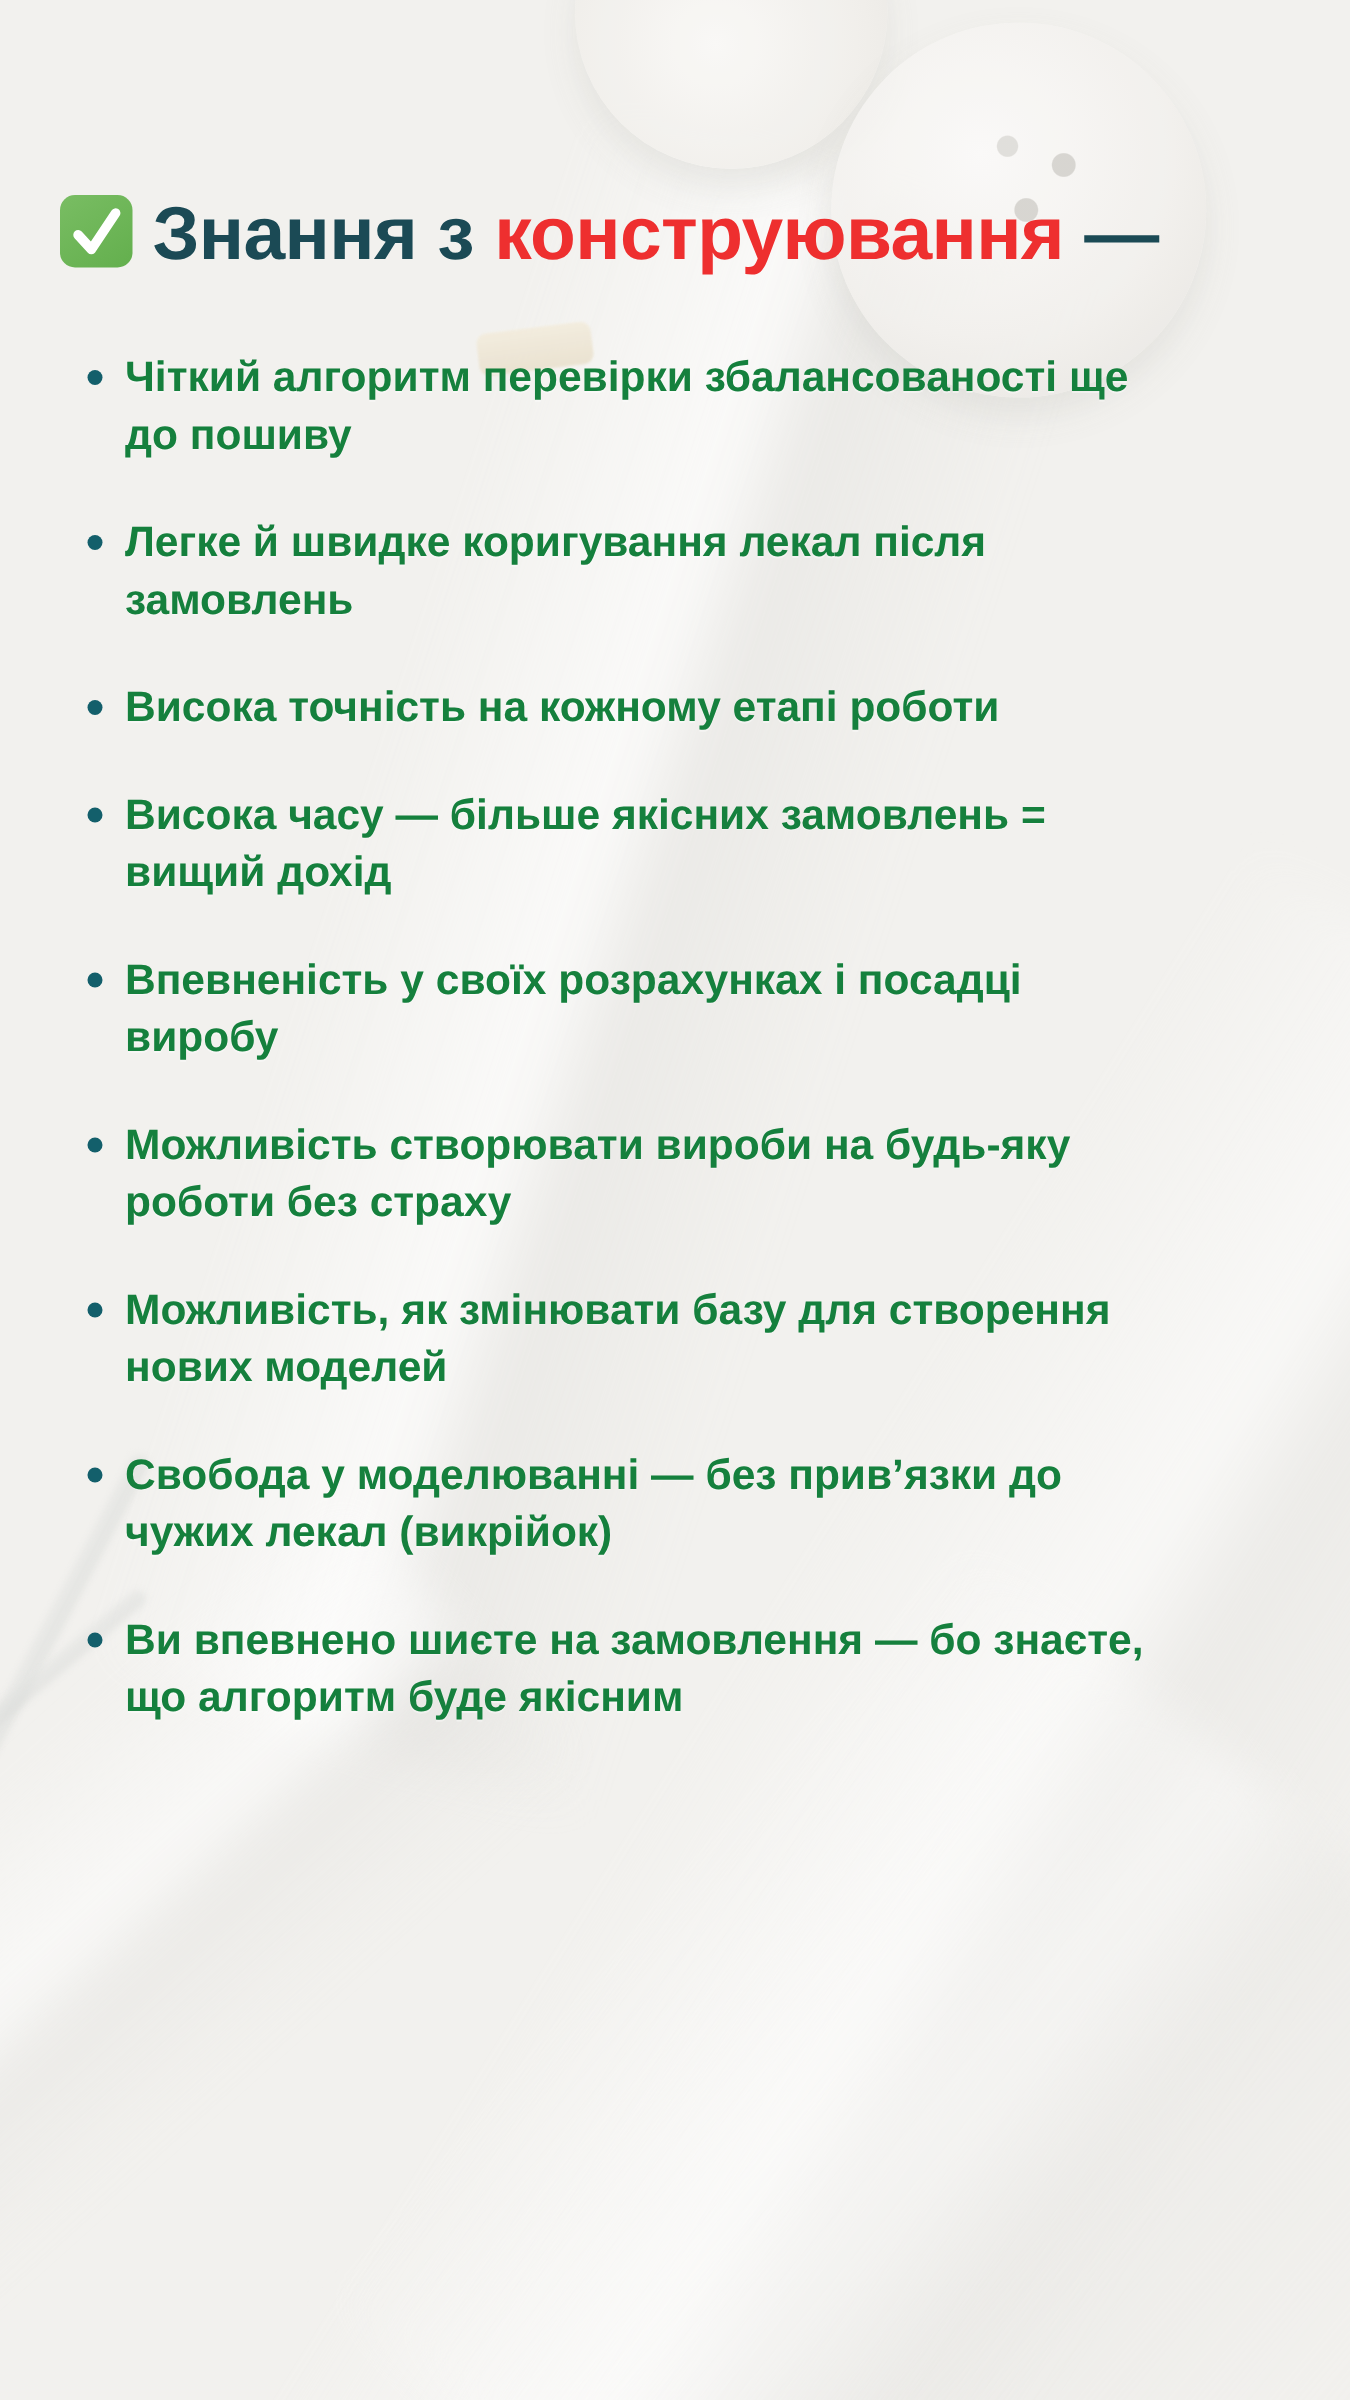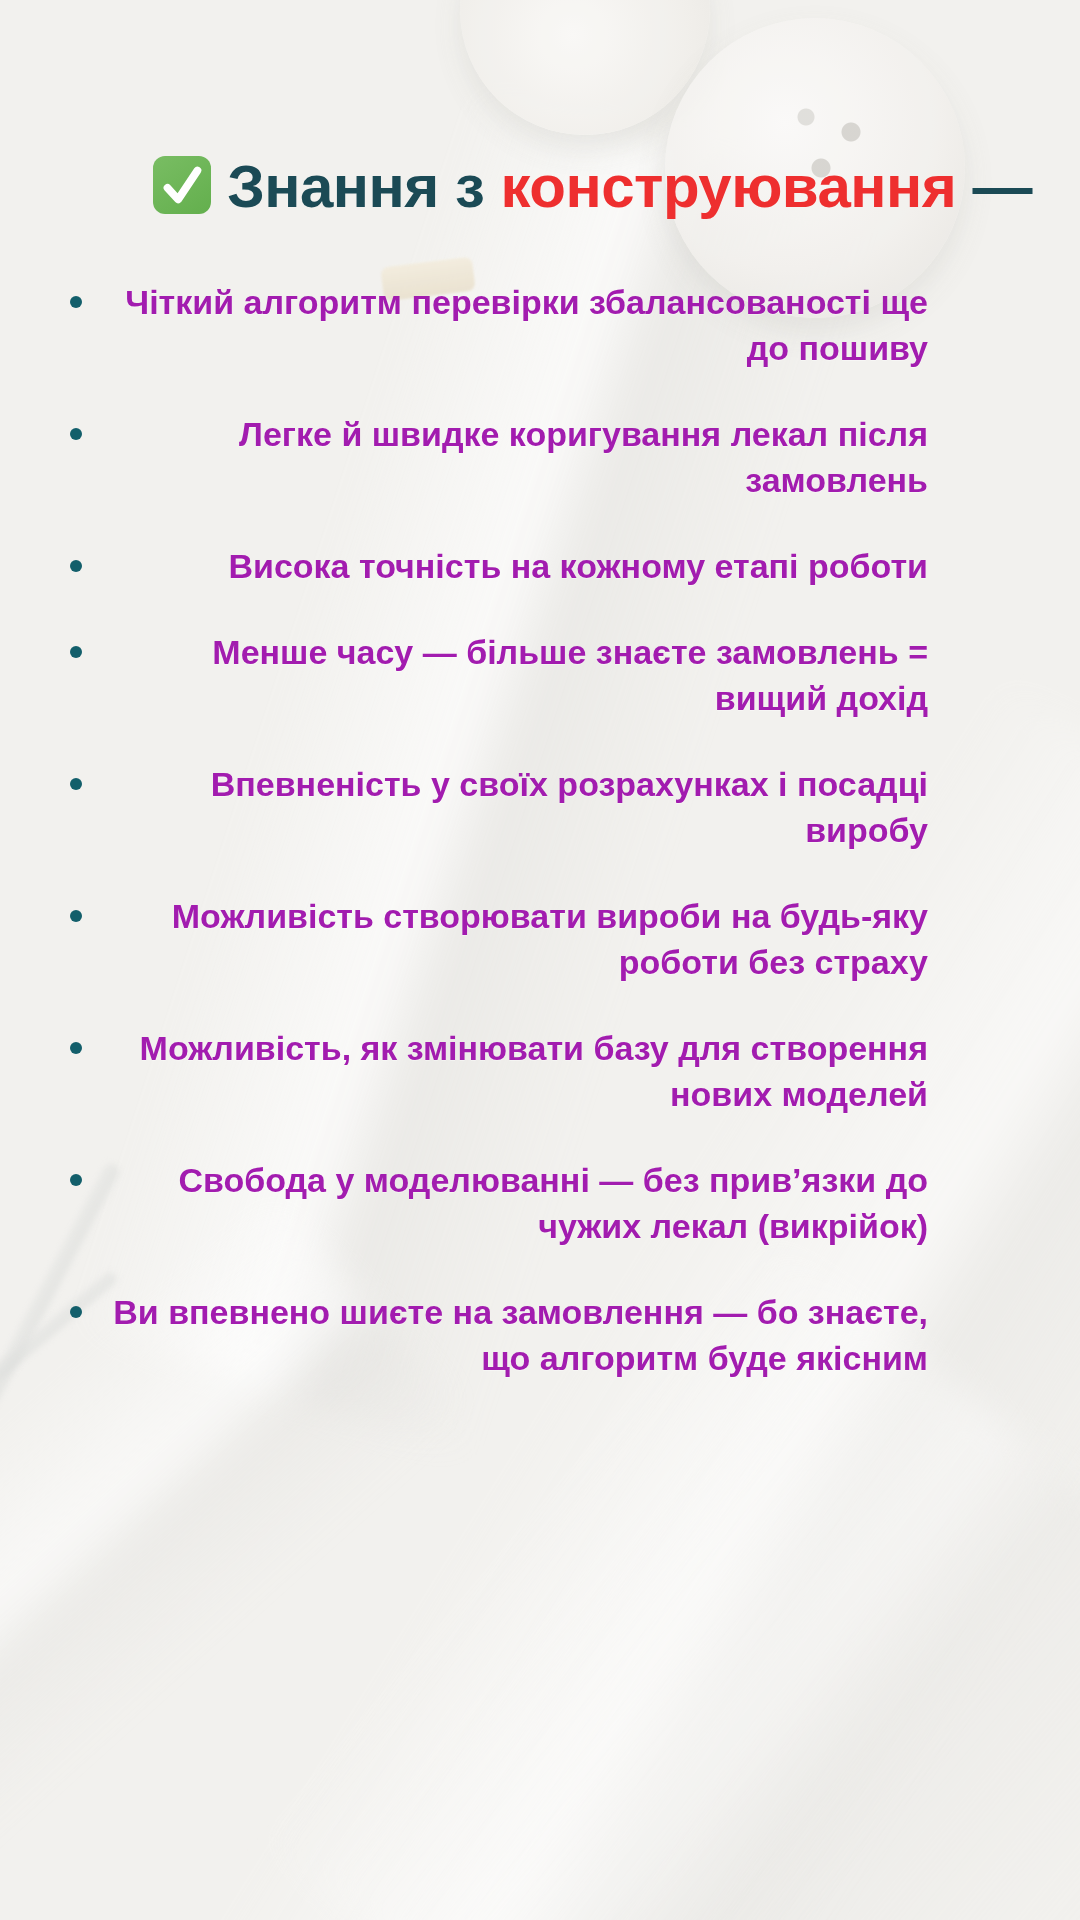--- a/index.html
+++ b/index.html
@@ -44,41 +44,41 @@
     opacity: .85; filter: blur(1px);
   }
   .bg-scissor-blade {
     position: absolute; background: linear-gradient(90deg, #e2e3e1, #d6d8d6);
     opacity: .5; filter: blur(3px); border-radius: 8px;
   }
   .s1 { width: 16px; height: 420px; left: 8px; top: 1140px; transform: rotate(28deg); }
   .s2 { width: 14px; height: 360px; left: -30px; top: 1210px; transform: rotate(50deg); }
 
   
-  .content { position: absolute; inset: 0; padding: 150px 48px 0 48px; box-sizing: border-box; text-align: right; }
+  .content { position: absolute; inset: 0; padding: 150px 48px 0 48px; box-sizing: border-box; }
 
   .title { margin: 0; font-weight: 700; font-size: 60px; line-height: 1.22; letter-spacing: -0.5px; }
   .title .t-main { color: #1b4a55; }
   .title .t-red  { color: #ee2f2f; }
   .check {
     display: inline-block; width: 58px; height: 58px; border-radius: 12px;
     background: linear-gradient(145deg, #79bd63, #63af4d);
     vertical-align: -7px; margin-right: 16px;
   }
   .check svg { display: block; width: 58px; height: 58px; }
 
   .benefits {
     list-style: none; margin: 56px 0 0 0; padding: 0;
     max-width: 880px;
   }
   .benefits li {
     position: relative;
     padding-left: 52px;
     margin-bottom: 40px;
-    color: #a21caf;
+    color: #15803d;
     font-weight: 700;
     font-size: 34px;
     line-height: 46px;
     max-width: 872px;
     text-shadow: 0 1px 0 rgba(255,255,255,.4);
   }
   .benefits li .dot {
     position: absolute; left: 22px; top: 17px;
     width: 12px; height: 12px; border-radius: 50%;
     background: #135f6b;
@@ -106,20 +106,20 @@
         </svg></span><span class="t-main">Знання з</span>
     <span class="t-red">конструювання</span>
     <span class="t-main">—</span>
     <br>
   </h1>
 
   <ul class="benefits">
     <li><span class="dot"></span><span>Чіткий алгоритм перевірки збалансованості ще до пошиву</span></li>
     <li><span class="dot"></span><span>Легке й швидке коригування лекал після замовлень</span></li>
     <li><span class="dot"></span><span>Висока точність на кожному етапі роботи</span></li>
-    <li><span class="dot"></span><span>Менше часу — більше знаєте замовлень = вищий дохід</span></li>
+    <li><span class="dot"></span><span>Висока часу — більше якісних замовлень = вищий дохід</span></li>
     <li><span class="dot"></span><span>Впевненість у своїх розрахунках і посадці виробу</span></li>
     <li><span class="dot"></span><span>Можливість створювати вироби на будь-яку роботи без страху</span></li>
     <li><span class="dot"></span><span>Можливість, як змінювати базу для створення нових моделей</span></li>
     <li><span class="dot"></span><span>Свобода у моделюванні — без прив’язки до чужих лекал (викрійок)</span></li>
     <li><span class="dot"></span><span>Ви впевнено шиєте на замовлення — бо знаєте, що алгоритм буде якісним</span></li>
   </ul>
 </div>
 
 </body></html>

